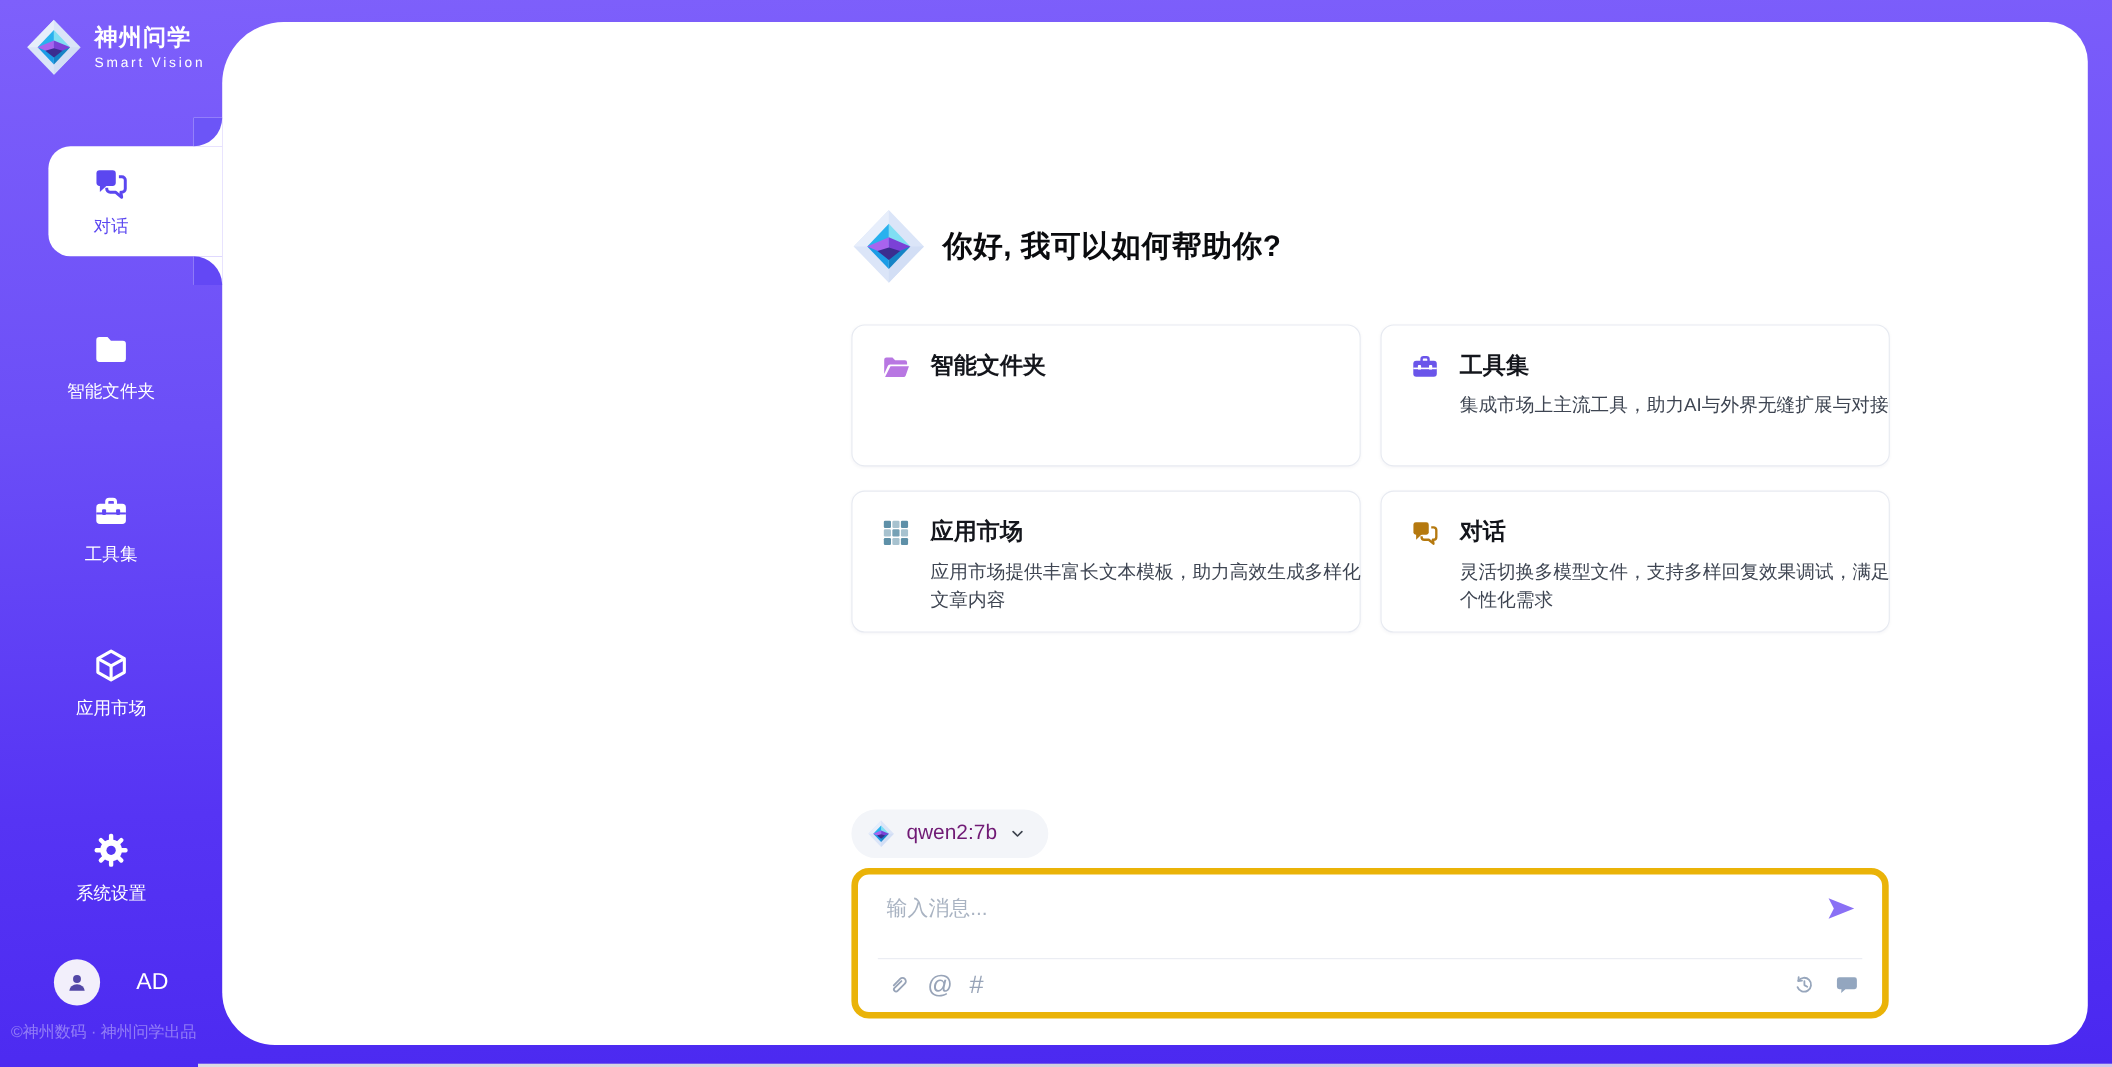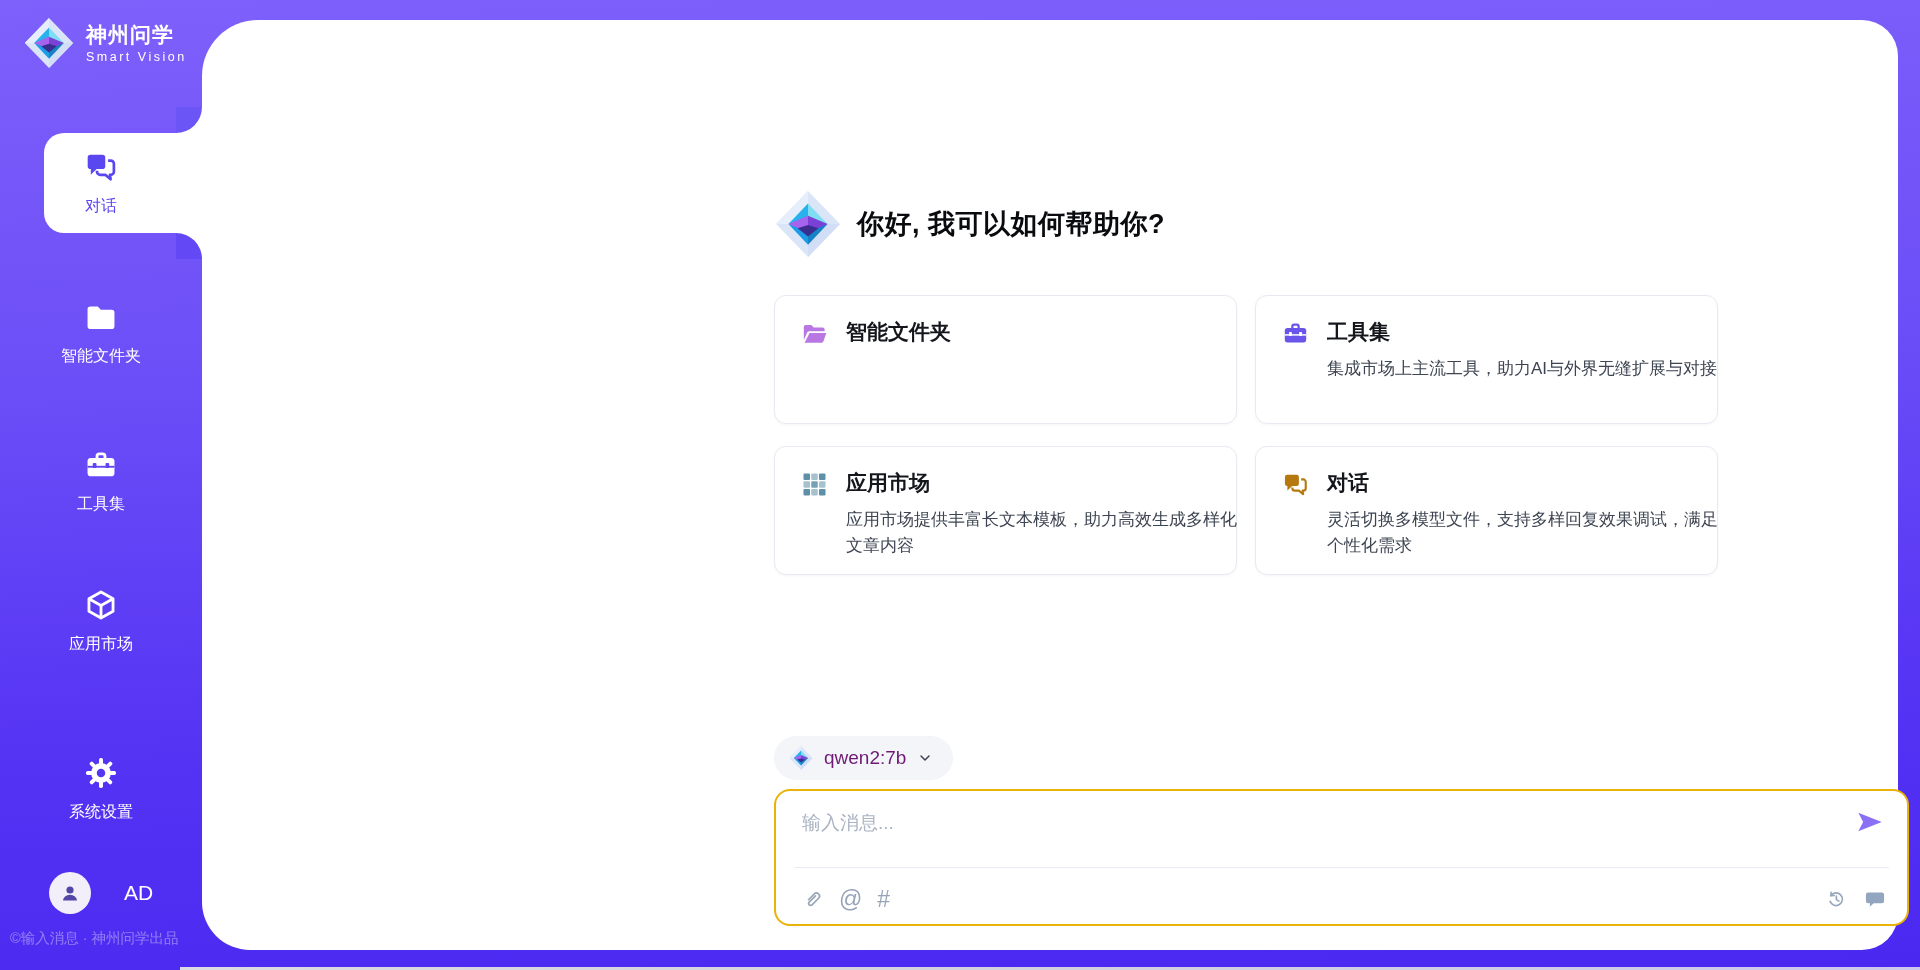--- a/index.html
+++ b/index.html
@@ -85,22 +85,22 @@
   .model-pill {
     position:absolute; left:572px; top:716px; height:44px;
     background:#f3f5f9; border-radius:22px;
     display:inline-flex; align-items:center; gap:11px; padding:0 20px 0 15px; cursor:pointer;
   }
   .model-gem { width:24px; height:26px; }
   .model-name { font-size:19px; color:#701a75; }
   .model-pill .chev { width:16px; height:16px; }
 
   .composer {
-    position:absolute; left:572px; top:769px; width:1135px; height:137px;
-    background:#ffffff; border:2px solid #eab308; border-radius:16px;
+    position:absolute; left:572px; top:769px; width:943px; height:137px;
+    background:#ffffff; border:6px solid #eab308; border-radius:16px;
   }
   .composer-input {
     position:absolute; left:26px; top:16px; width:820px; height:32px;
     border:none; outline:none; background:transparent;
     font-size:19px; color:#424a58; font-family:inherit;
   }
   .composer-input::placeholder { color:#a9b3c2; }
   .send-btn { position:absolute; right:22px; top:15px; width:32px; height:32px; cursor:pointer; }
   .composer-divider { position:absolute; left:18px; right:18px; top:76px; height:1px; background:#e9ecf2; }
   .tools-left {
@@ -345,15 +345,15 @@
     <svg viewBox="0 0 24 24">
       <g fill="#5247a6">
         <circle cx="12" cy="9" r="3.6"></circle>
         <path d="M5,19.6 a7,5.8 0 0 1 14,0 z"></path>
       </g>
     </svg>
   </span>
   <span class="user-initials">AD</span>
 </div>
 
-<div class="copyright">©输入消息 · 神州问学出品</div>
+<div class="copyright">©神州数码 · 神州问学出品</div>
 
 <div class="bottom-strip"></div>
 
 </body></html>

